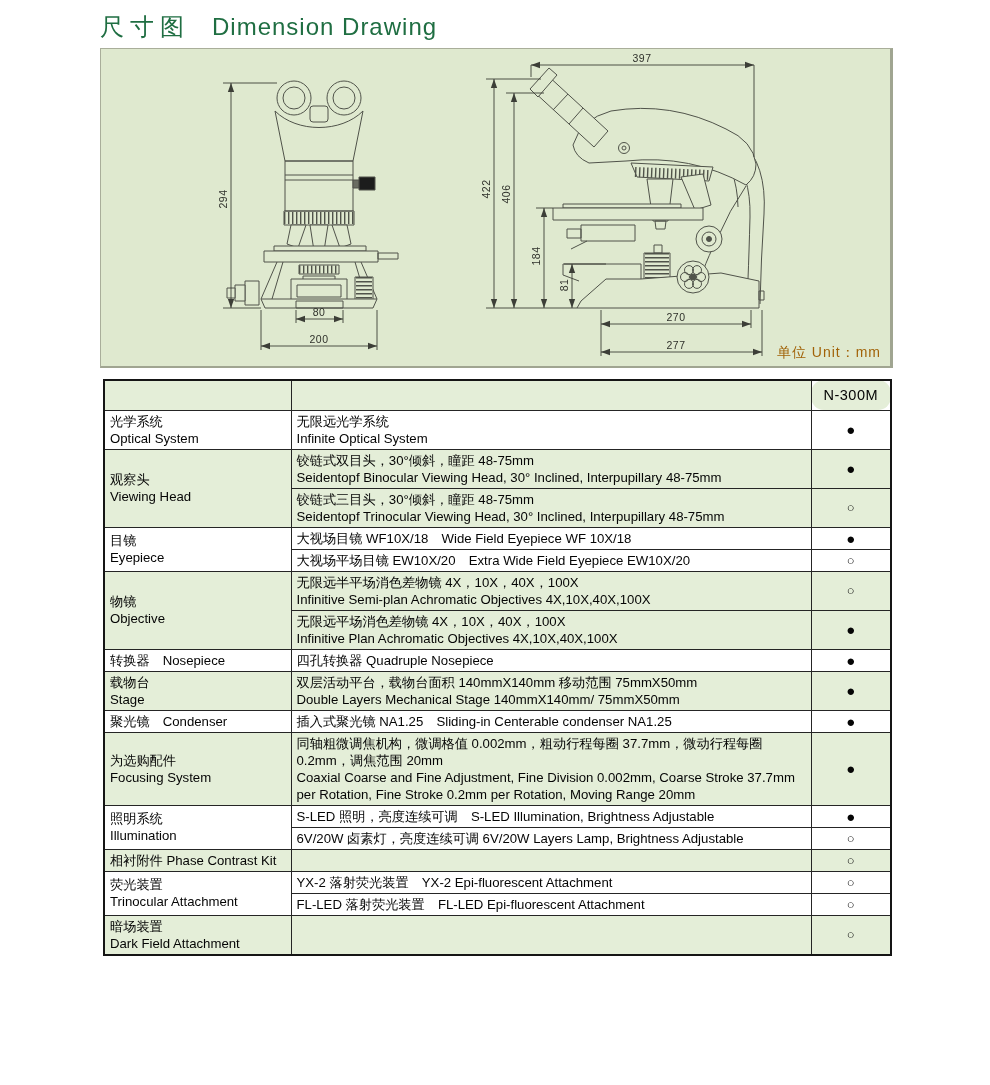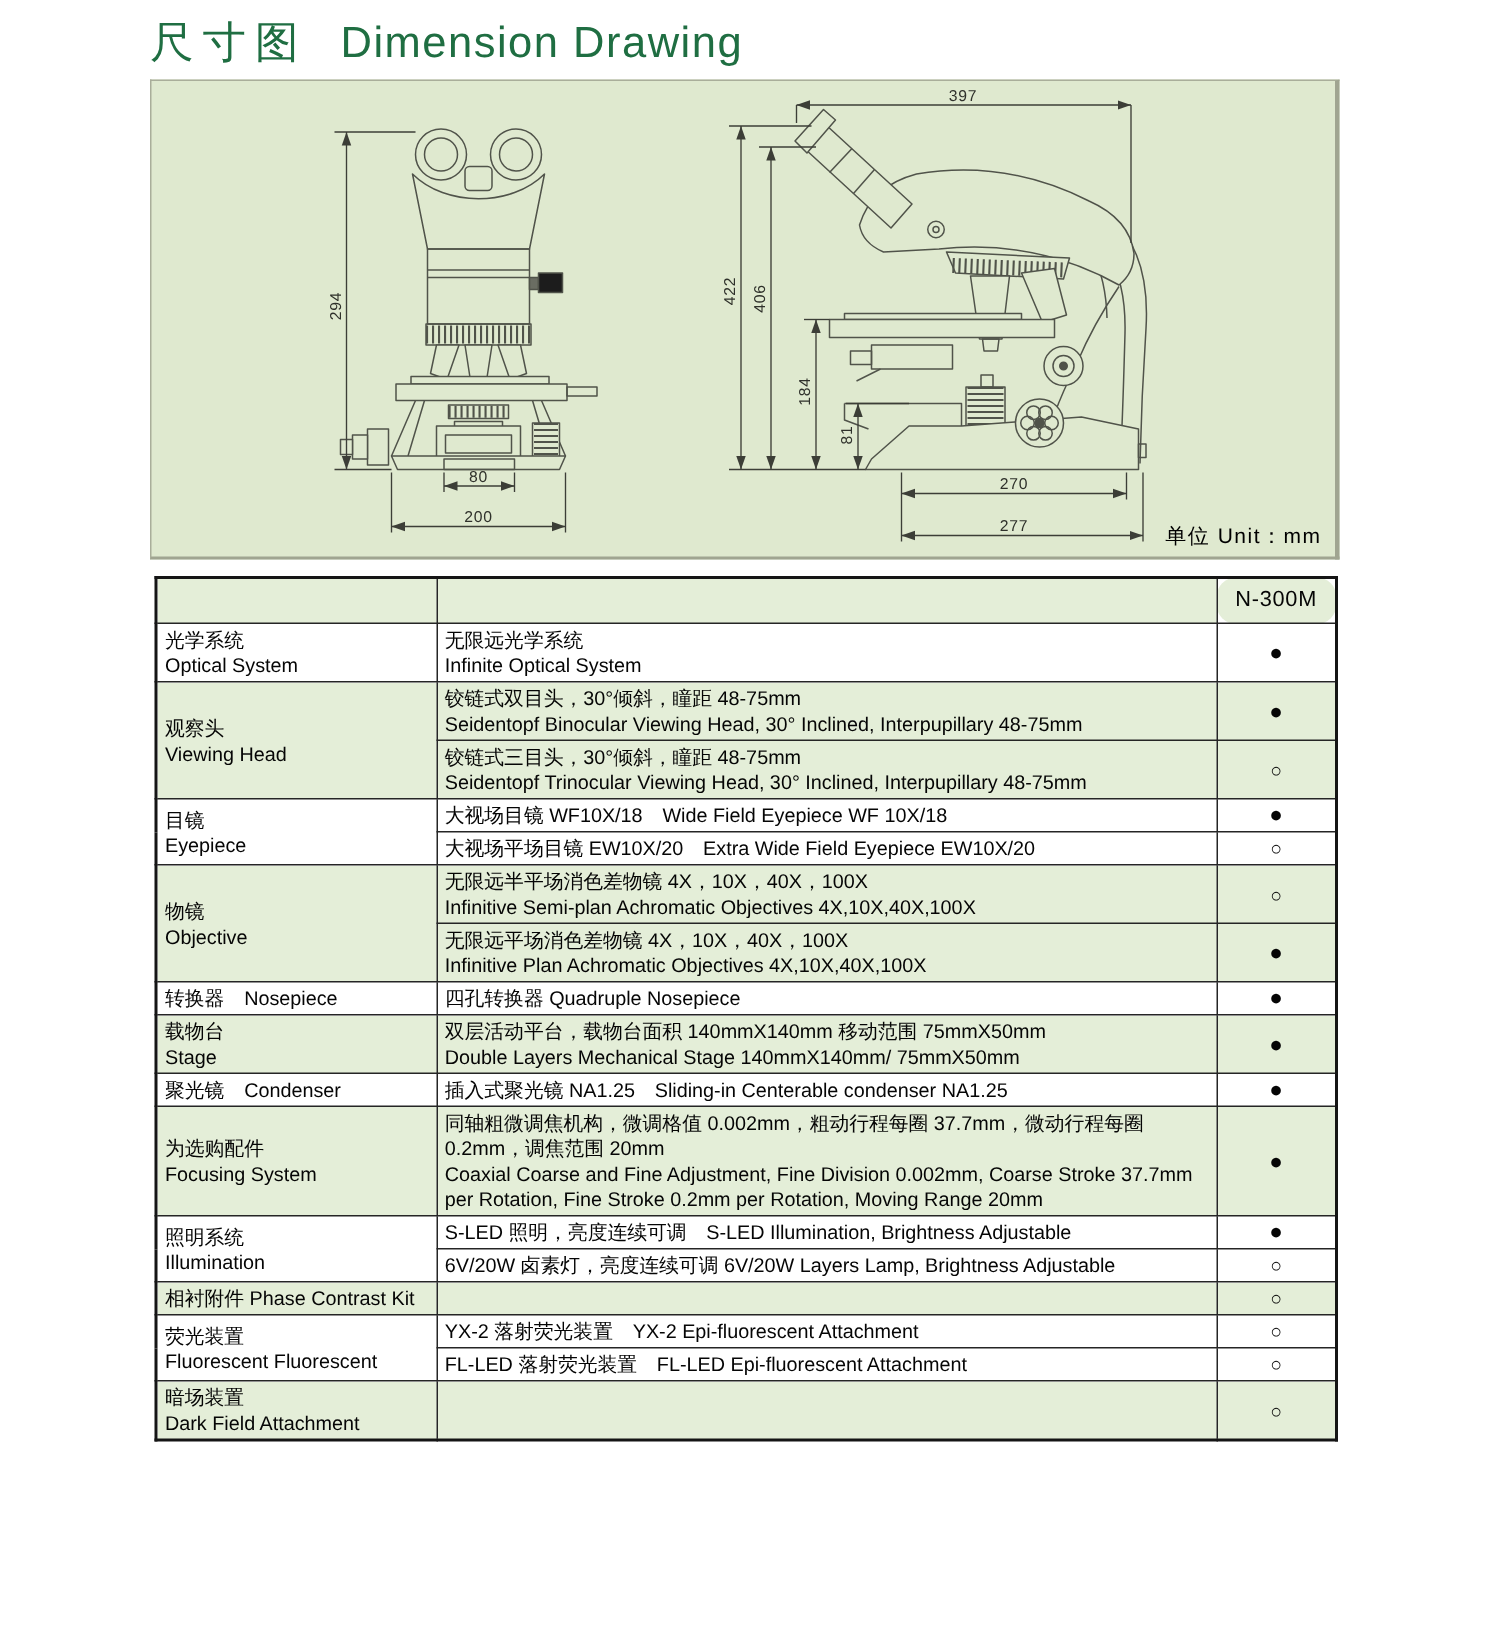--- a/index.html
+++ b/index.html
@@ -3,33 +3,33 @@
 <meta charset="utf-8">
 <style>
   html,body{margin:0;padding:0;}
   body{
     width:990px;height:1085px;background:#ffffff;overflow:hidden;
     font-family:"Liberation Sans","DejaVu Sans",sans-serif;color:#111;
   }
   .page{position:relative;width:990px;height:1085px;}
   .sec-title{
     margin:0 0 0 100px;padding:0;display:flex;align-items:baseline;gap:22px;
-    font-size:29px;font-weight:500;color:#1f6e42;line-height:1.15;
+    font-size:24px;font-weight:500;color:#1f6e42;line-height:1.15;
   }
   .sec-title .zh{letter-spacing:6px;}
   .sec-title .en{letter-spacing:1px;}
   #title-dimension{padding-top:13px;}
   #title-spec{margin-top:25px;}
   .draw-panel{
     position:relative;margin:7px 0 0 100px;width:789px;height:317px;
     background:#dfe9cf;
     border:1px solid #a9ae9a;border-right:3px solid #a0a591;border-bottom:2px solid #a0a591;
   }
   .unit-label{
-    position:absolute;right:9px;bottom:4px;font-size:14px;color:#000000;letter-spacing:1px;
+    position:absolute;right:9px;bottom:4px;font-size:14px;color:#a16207;letter-spacing:1px;
   }
   table.spec{
     margin:11px 0 0 103px;width:787px;border-collapse:collapse;table-layout:fixed;
     font-size:13.2px;line-height:17px;color:#050505;
   }
   table.spec{border:2px solid #151515;}
   table.spec td{border:1px solid #252525;padding:2px 5px;vertical-align:middle;overflow:hidden;}
   tr.shade td{background:#e4eed8;}
   thead td{background:#e4eed8;height:25px;}
   td.mark-cell{text-align:center;padding:0;}
@@ -339,21 +339,21 @@
             <div>相衬附件 Phase Contrast Kit</div>
           </td>
           <td class="desc-cell">
             <div>&nbsp;</div>
           </td>
           <td class="mark-cell open">○</td>
         </tr>
         <tr>
           <td class="label-cell" rowspan="2">
             <div>荧光装置</div>
-            <div>Fluorescent Fluorescent</div>
+            <div>Trinocular Attachment</div>
           </td>
           <td class="desc-cell">
             <div>YX-2 落射荧光装置　YX-2 Epi-fluorescent Attachment</div>
           </td>
           <td class="mark-cell open">○</td>
         </tr>
         <tr>
           <td class="desc-cell">
             <div>FL-LED 落射荧光装置　FL-LED Epi-fluorescent Attachment</div>
           </td>

